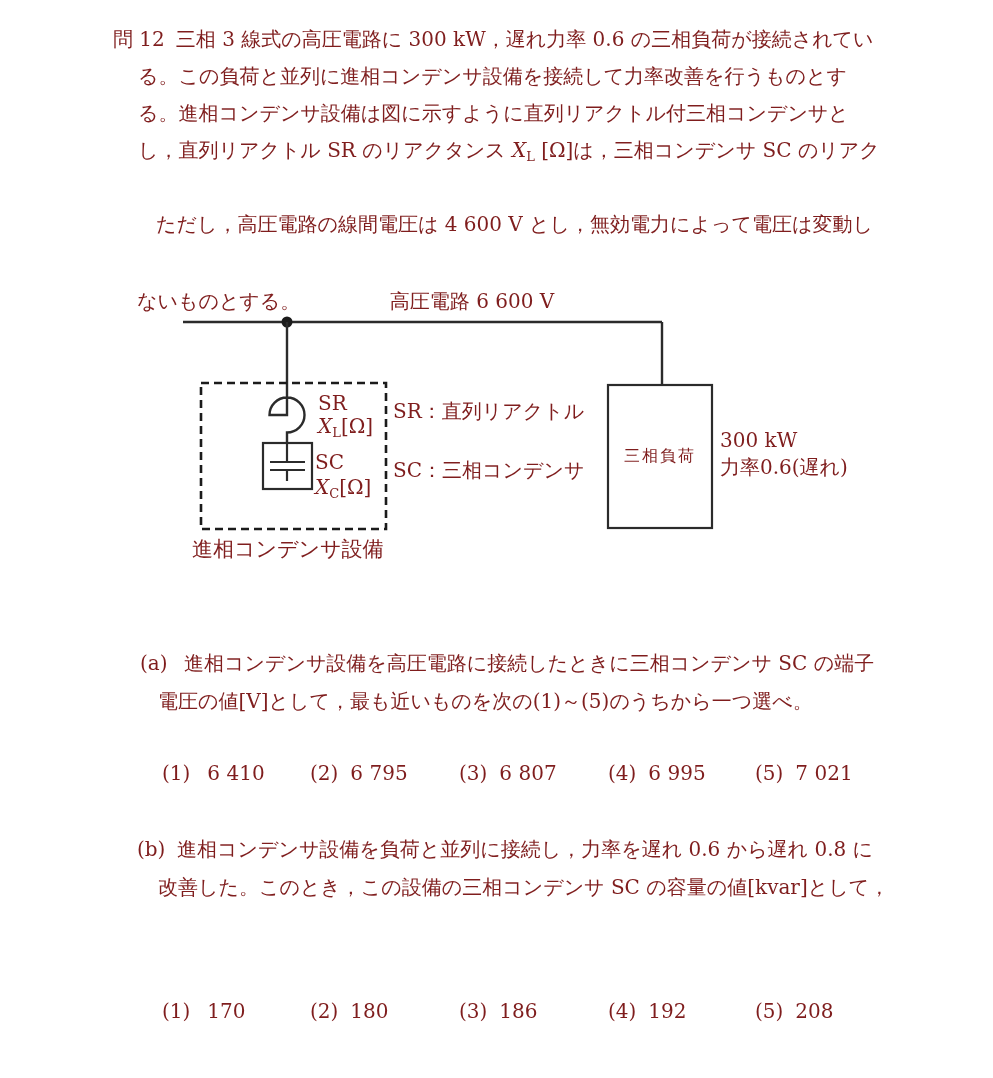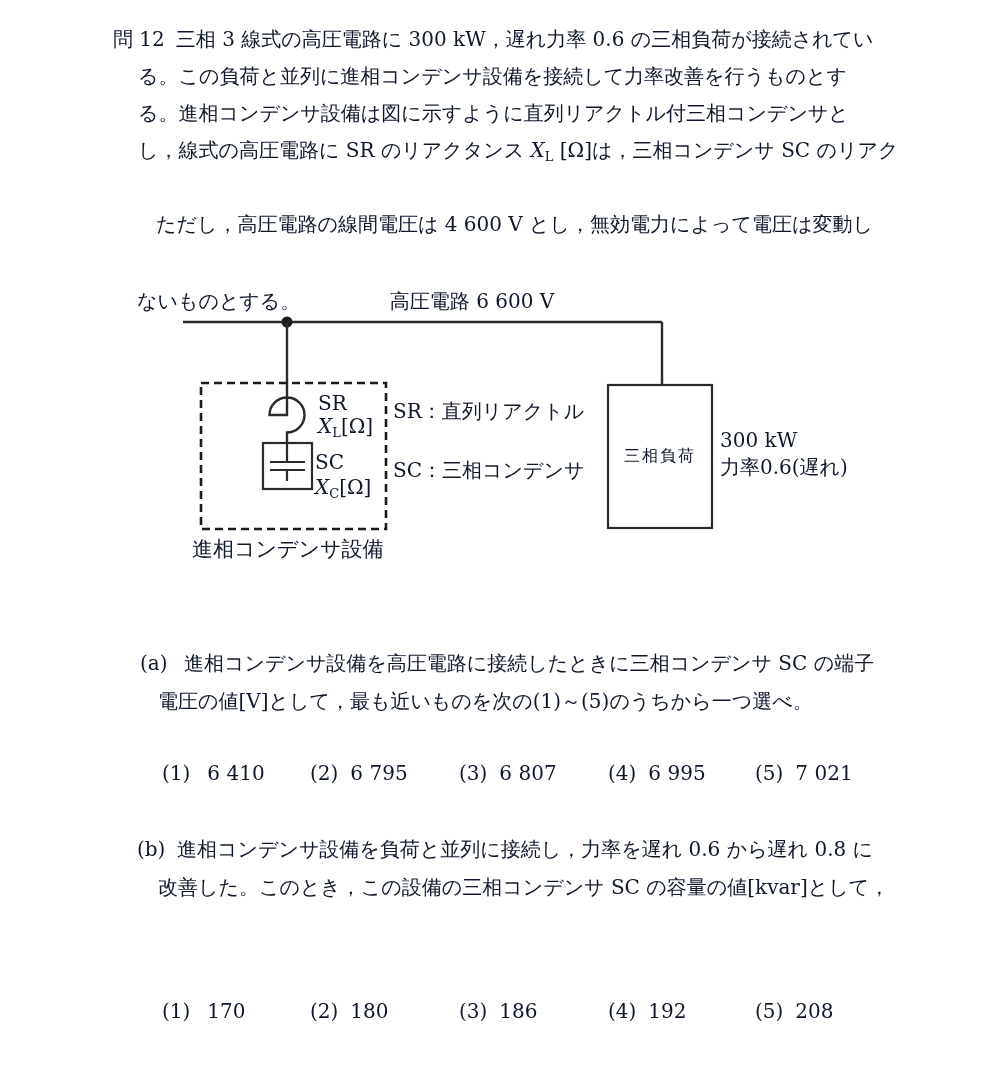--- a/index.html
+++ b/index.html
@@ -1,21 +1,21 @@
 <!DOCTYPE html>
 <html><head>
 <meta charset="utf-8">
 <style>
   html,body{margin:0;padding:0;background:#ffffff;}
   .page{
     position:relative;
     width:993px;height:1078px;
     background:#ffffff;
     font-family:"DejaVu Serif","Liberation Serif",serif;
-    color:#0f172a;
+    color:#7f1d1d;
     overflow:hidden;
   }
   .abs{position:absolute;white-space:nowrap;}
   .t20{font-size:20px;line-height:20px;}
   .t21{font-size:21px;line-height:21px;text-align:right;}
   .qtag{display:inline-block;}
   .varX{font-style:italic;font-family:"DejaVu Serif","Liberation Serif",serif;}
   sub{font-size:13px;line-height:0;vertical-align:-4px;}
   .choice-no{display:inline-block;}
   .choice-val{display:inline-block;margin-left:12px;}
@@ -30,21 +30,21 @@
 <body>
 
 <div class="page">
 
   <div class="abs t20" style="left:113px;top:29px;">
     <span style="margin-right:11px;">問 12</span><span>三相 3 線式の高圧電路に 300 kW，遅れ力率 0.6 の三相負荷が接続されてい</span>
   </div>
   <div class="abs t20" style="left:138px;top:66px;">る。この負荷と並列に進相コンデンサ設備を接続して力率改善を行うものとす</div>
   <div class="abs t20" style="left:138px;top:103px;">る。進相コンデンサ設備は図に示すように直列リアクトル付三相コンデンサと</div>
   <div class="abs t20" style="left:138px;top:140px;">
-    <span>し，線式の高圧電路に SR のリアクタンス </span><span class="varX">X</span><sub>L</sub><span> [Ω]は，三相コンデンサ SC のリアク</span>
+    <span>し，直列リアクトル SR のリアクタンス </span><span class="varX">X</span><sub>L</sub><span> [Ω]は，三相コンデンサ SC のリアク</span>
   </div>
   <div class="abs t20" style="left:156px;top:214px;">ただし，高圧電路の線間電圧は 4 600 V とし，無効電力によって電圧は変動し</div>
   <div class="abs t20" style="left:137px;top:251px;margin-top:40px;">ないものとする。</div>
 
   <svg width="993" height="1078" viewBox="0 0 993 1078">
 
     <line x1="183" y1="322" x2="662" y2="322" stroke="#2b2b2b" stroke-width="2.4"></line>
 
     <circle cx="287" cy="322" r="5.5" fill="#1b1b1b"></circle>
 

